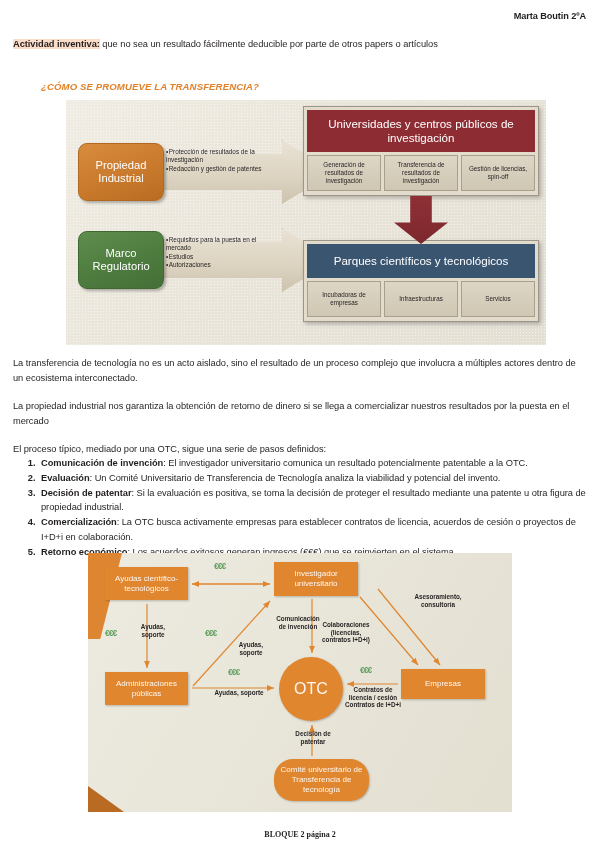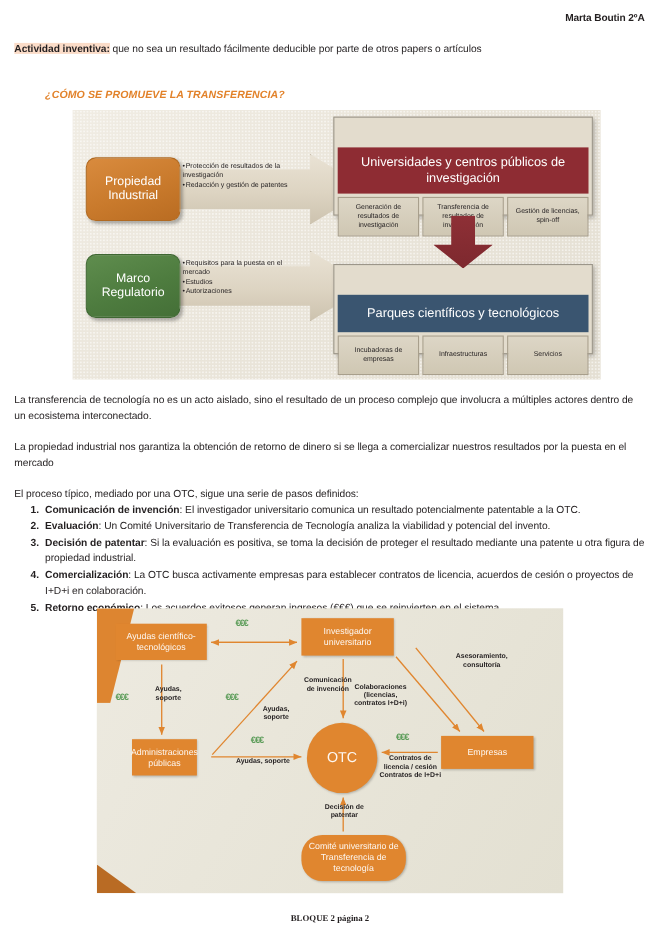--- a/index.html
+++ b/index.html
@@ -139,21 +139,20 @@
     height: 42px;
     display: flex;
     align-items: center;
     justify-content: center;
     text-align: center;
     color: #fff;
     font-size: 11.6px;
     line-height: 14px;
     padding: 17px 6px;
     box-sizing: border-box;
-    margin-top: 24px;
   }
   .panel-uni .panel-title { background: #8e2c33; }
   .panel-par .panel-title { background: #3a5570; height: 34px; }
 
   .panel-cells {
     display: flex;
     gap: 3px;
     margin-top: 3px;
     height: 36px;
   }
@@ -243,28 +242,28 @@
     justify-content: center;
     text-align: center;
     font-size: 8px;
     line-height: 9.8px;
     box-shadow: 1px 1px 2px rgba(0,0,0,.22);
     z-index: 6;
     padding: 2px;
     box-sizing: border-box;
   }
   .node-parques  { left: 17px;  top: 14px;  width: 83px; height: 33px; }
-  .node-admin    { left: 32px;  top: 119px; width: 59px; height: 33px; }
+  .node-admin    { left: 17px;  top: 119px; width: 83px; height: 33px; }
   .node-invest   { left: 186px; top: 9px;   width: 84px; height: 34px; }
   .node-empresas { left: 313px; top: 116px; width: 84px; height: 30px; }
   .node-comite   { left: 186px; top: 206px; width: 95px; height: 42px; border-radius: 19px; }
   .node-otc {
     left: 191px; top: 104px; width: 64px; height: 64px;
     border-radius: 50%;
-    font-size: 13px;
+    font-size: 16px;
   }
 
   
   .fig2 svg { position: absolute; left: 0; top: 0; width: 424px; height: 259px; z-index: 5; }
 
   .lbl {
     position: absolute;
     font-size: 6.3px;
     line-height: 7.6px;
     font-weight: bold;

